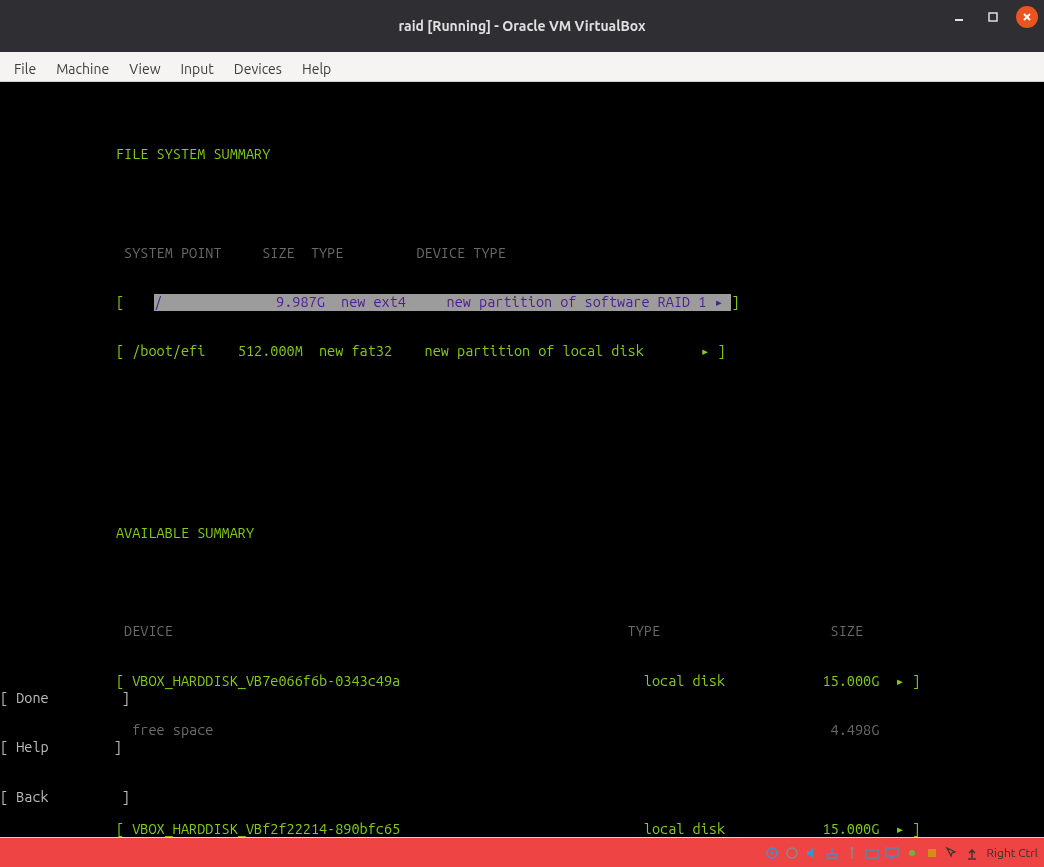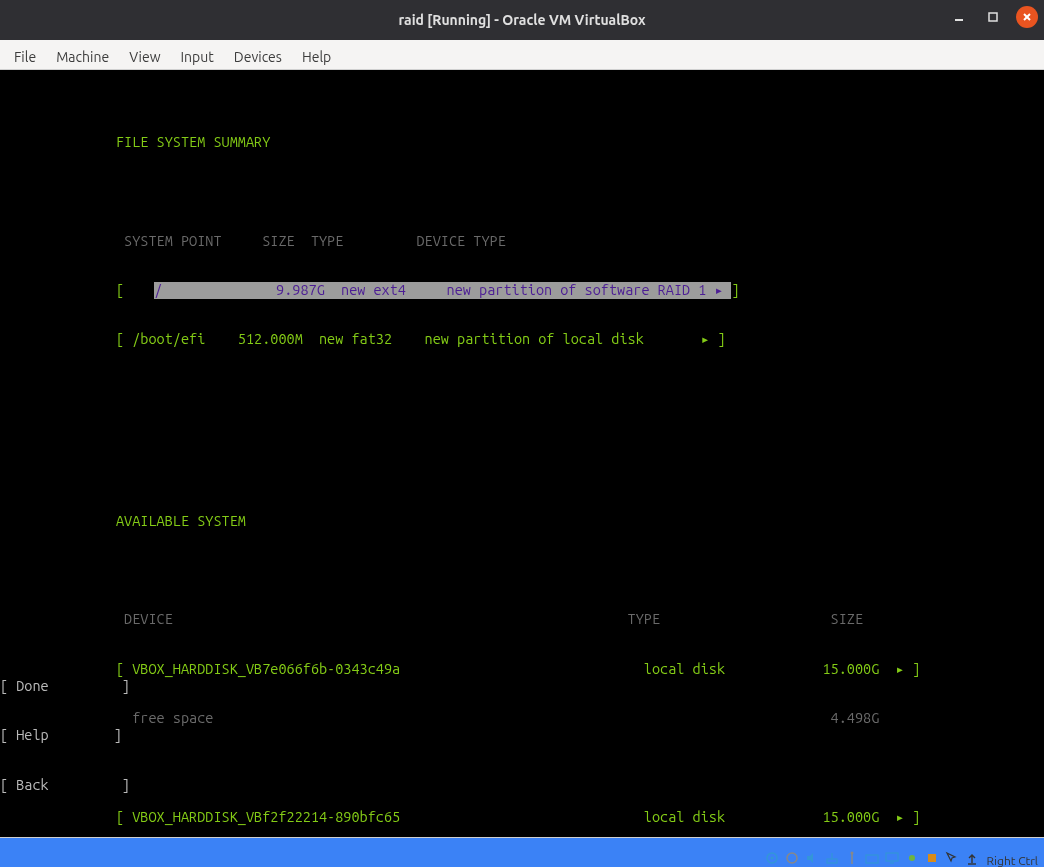--- a/index.html
+++ b/index.html
@@ -11,21 +11,21 @@
     font-size: 14px;
     width: 1044px;
     height: 867px;
     overflow: hidden;
     position: relative;
   }
   
   .titlebar {
     background: #2f2f33;
     color: #e0e0e0;
-    height: 40px;
+    height: 52px;
     display: flex;
     align-items: center;
     justify-content: center;
     position: relative;
     font-family: Ubuntu, sans-serif;
     font-weight: 600;
     font-size: 14px;
   }
   .titlebar .controls {
     position: absolute;
@@ -99,24 +99,24 @@
     left:0; right:0;
     bottom:12px;
     color:#bababa;
   }
   .footer-buttons div { height:16px; }
   
   .statusbar {
     position:absolute;
     left:0; right:0; bottom:0;
     height:30px;
-    background:#3b82f6;
+    background:#ef4444;
     display:flex;
     justify-content:flex-end;
-    align-items:flex-end;
+    align-items:center;
     padding:0 6px;
     font-family: Ubuntu, sans-serif;
     font-size:12px;
     color:#333;
     border-top:1px solid #d0d0d0;
   }
   .status-icons { display:flex; gap:2px; align-items:center; }
   .status-icons span {
     width:18px; height:18px;
     display:inline-flex; align-items:center; justify-content:center;
@@ -169,21 +169,21 @@
     
     <div class="line white">FILE SYSTEM SUMMARY</div>
     <div class="line"> </div>
     <div class="line dim"> SYSTEM POINT     SIZE  TYPE         DEVICE TYPE</div>
     <div class="line"><span class="white">[ </span><span class="highlight">/              9.987G  new ext4     new partition of software RAID 1 ▸ </span><span class="white">]</span></div>
     <div class="line white">[ /boot/efi    512.000M  new fat32    new partition of local disk       ▸ ]</div>
     <div class="line"> </div>
     <div class="line"> </div>
 
     
-    <div class="line white">AVAILABLE SYSTEM</div>
+    <div class="line white">AVAILABLE SUMMARY</div>
     <div class="line"> </div>
     <div class="line dim"> DEVICE                                                        TYPE                     SIZE</div>
     <div class="line white">[ VBOX_HARDDISK_VB7e066f6b-0343c49a                              local disk            15.000G  ▸ ]</div>
     <div class="line dim">  free space                                                                            4.498G</div>
     <div class="line"> </div>
     <div class="line white">[ VBOX_HARDDISK_VBf2f22214-890bfc65                              local disk            15.000G  ▸ ]</div>
     
     
     
     

